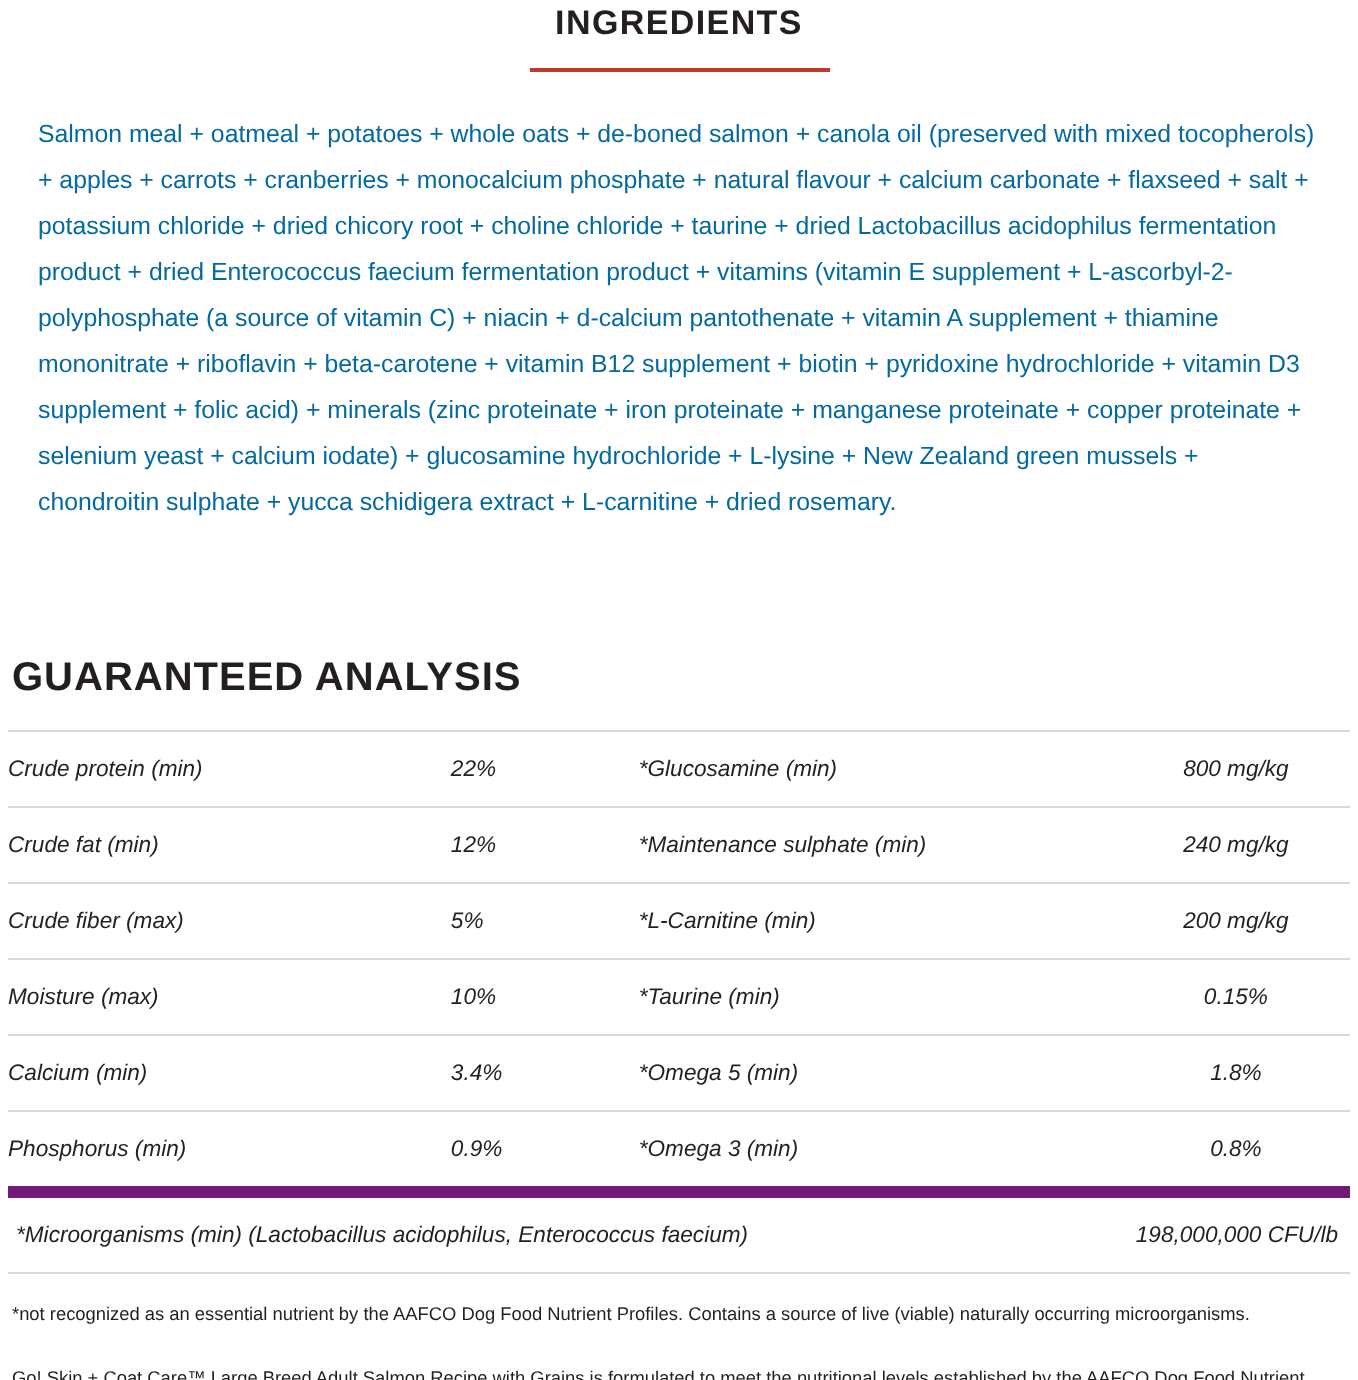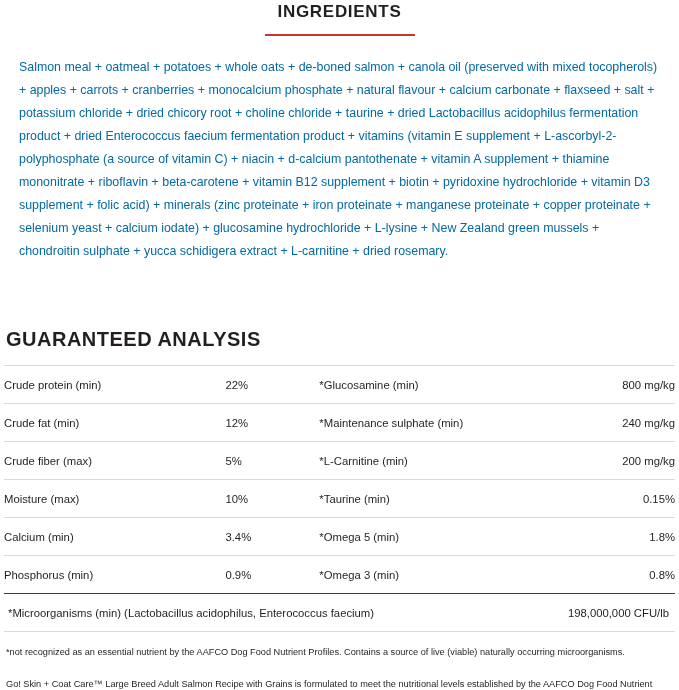--- a/index.html
+++ b/index.html
@@ -58,33 +58,34 @@
     font-weight: bold;
     letter-spacing: 0.5px;
     color: #231f20;
     margin: 0 0 14px 2px;
   }
   table.ga-table {
     width: 100%;
     border-collapse: collapse;
     font-size: 11.3px;
     color: #231f20;
+    font-style: italic;
   }
   table.ga-table td {
     border-top: 1px solid #d9d9d9;
     padding: 13px 0 12px 0;
     vertical-align: middle;
     white-space: nowrap;
   }
   td.c1 { width: 33%; padding-left: 4px; }
   td.c2 { width: 14%; }
   td.c3 { width: 36%; }
-  td.c4 { width: 17%; text-align: right; }
+  td.c4 { width: 17%; text-align: center; }
   tr.micro td {
-    border-top: 1px solid #701a75;
+    border-top: 6px solid #701a75;
     border-bottom: 1px solid #d9d9d9;
   }
   tr.micro td.micro-label { padding-left: 4px; }
   tr.micro td.micro-value { text-align: right; padding-right: 6px; }
 
   
   .footnote {
     margin-top: 14px;
     font-size: 9.2px;
     line-height: 1.45;

